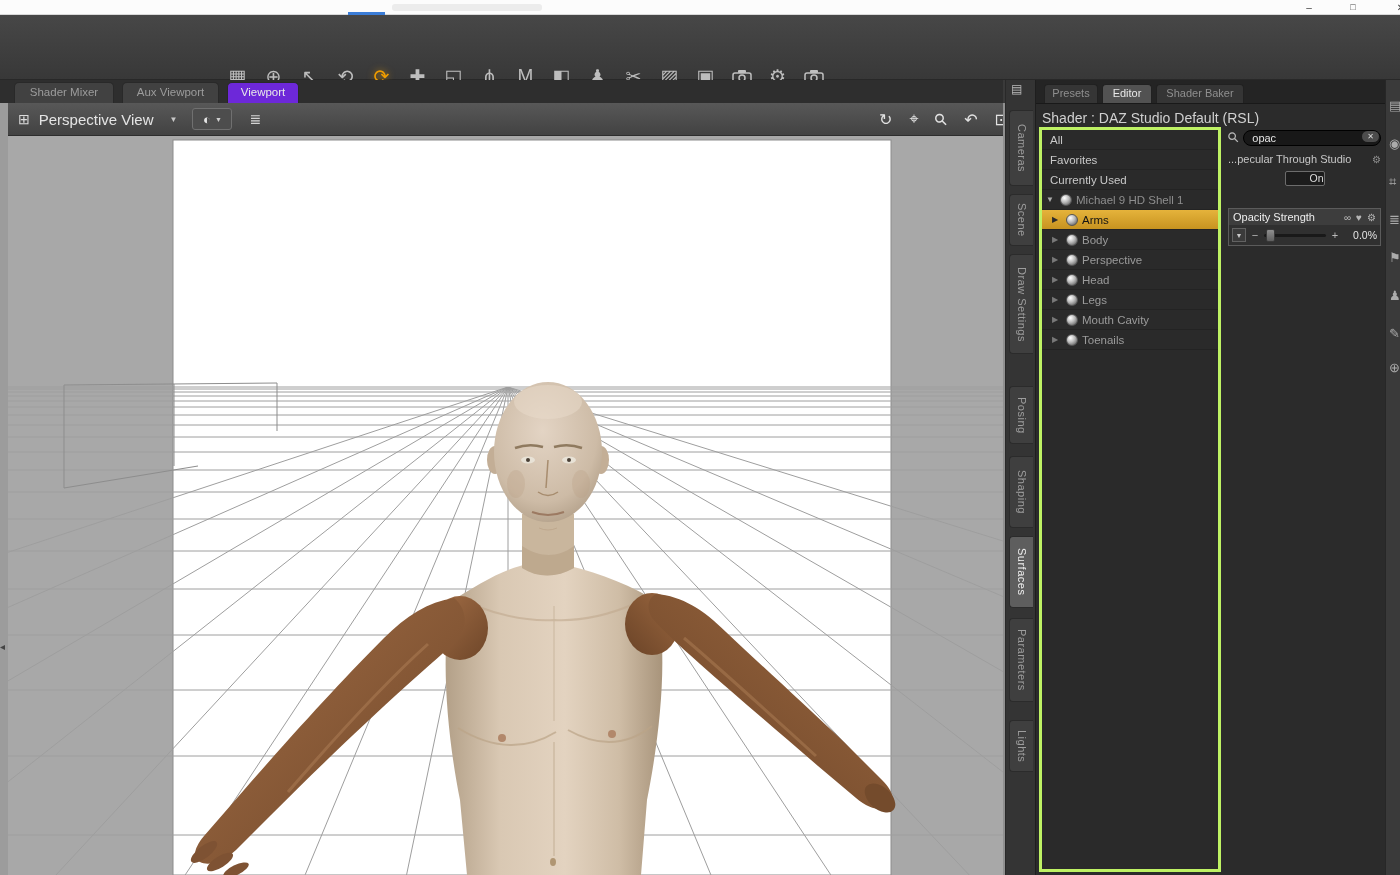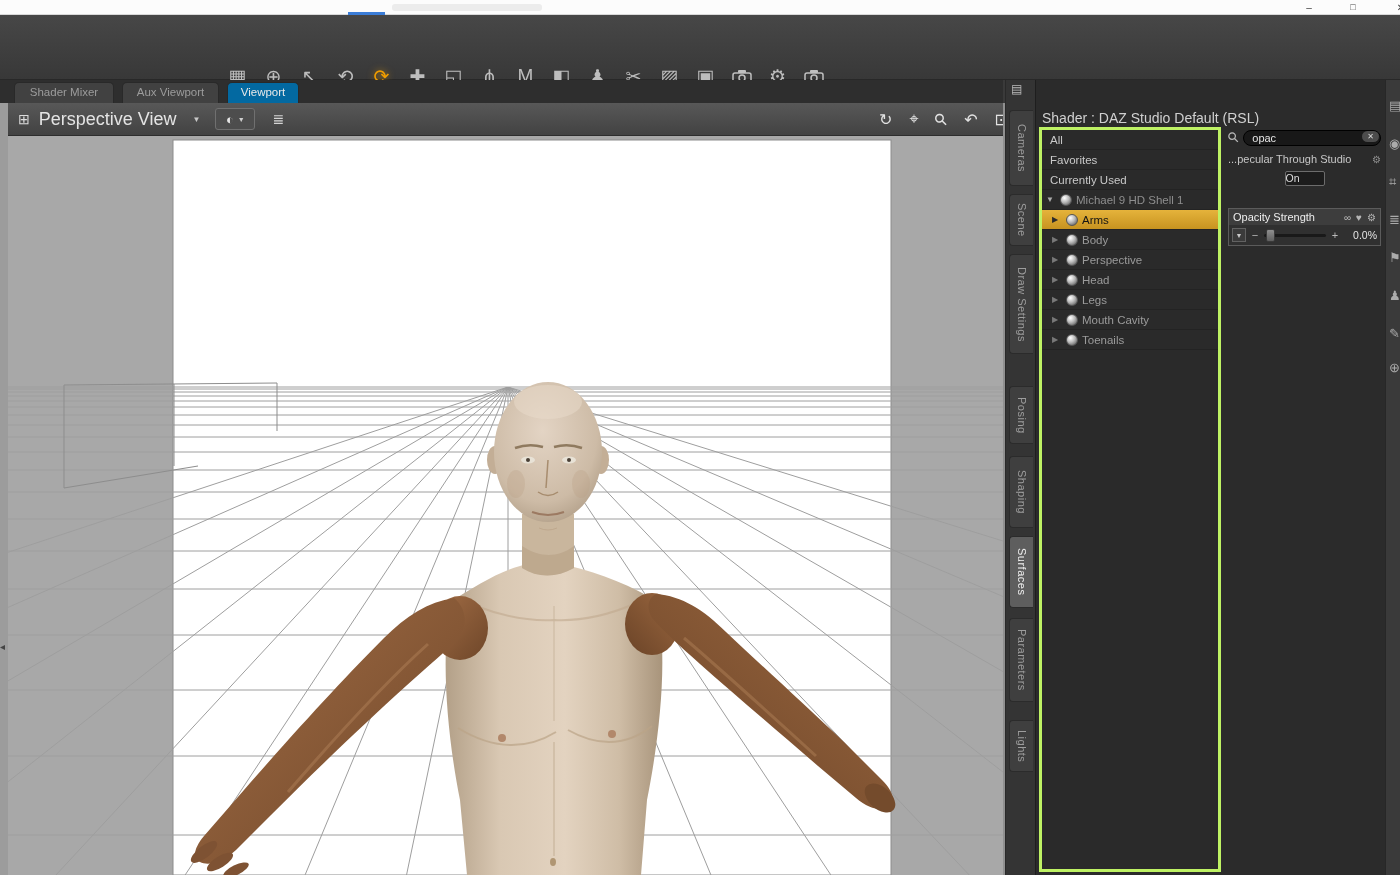--- a/index.html
+++ b/index.html
@@ -16,28 +16,28 @@
   .win-btn { position:absolute; top:0; width:30px; height:15px; text-align:center; line-height:15px; font-size:10px; color:#444; cursor:pointer; }
   .win-min { left:1294px; } .win-max { left:1338px; font-size:9px; } .win-close { left:1386px; }
   
   .topband { position:absolute; left:0; top:15px; width:1400px; height:65px; background:linear-gradient(#474747,#383838); border-bottom:1px solid #282828; }
   .main-toolbar { position:absolute; left:226px; top:44px; height:34px; display:flex; gap:13px; align-items:center; }
   .tbi { width:23px; height:30px; display:flex; align-items:center; justify-content:center; font-size:19px; color:#bdbdbd; cursor:pointer; }
   .tbi.active { color:#f09d00; text-shadow:0 0 7px rgba(245,165,0,.65); }
   
   .tabs-row { position:absolute; left:0; top:80px; width:1003px; height:23px; background:#2e2e2e; }
   .tab { position:absolute; bottom:0; height:21px; line-height:19px; text-align:center; font-size:11.5px; color:#9c9c9c; background:#414141; border:1px solid #292929; border-bottom:none; border-radius:5px 5px 0 0; cursor:pointer; }
-  .tab.active { background:#0369a1; color:#e9e9e9; }
+  .tab.active { background:#6d28d9; color:#e9e9e9; }
   .tab-sm { left:14px; width:100px; } .tab-aux { left:122px; width:97px; } .tab-vp { left:227px; width:72px; }
   
   .left-gutter { position:absolute; left:0; top:103px; width:8px; height:772px; background:#9c9c9c; }
   .collapse-arrow { position:absolute; left:0; top:538px; font-size:10px; color:#454545; cursor:pointer; }
   .vp-toolbar { position:absolute; left:8px; top:103px; width:995px; height:33px; background:linear-gradient(#585858,#424242); border-bottom:1px solid #2d2d2d; display:flex; align-items:center; padding:0 4px 0 10px; overflow:hidden; }
   .vp-layout-icon { color:#dcdcdc; font-size:14px; cursor:pointer; }
-  .vp-view-label { color:#e4e4e4; font-size:18px; margin-left:9px; cursor:pointer; }
+  .vp-view-label { color:#e4e4e4; font-size:15px; margin-left:9px; cursor:pointer; }
   .vp-chevron { color:#c8c8c8; font-size:8px; margin-left:16px; cursor:pointer; }
   .drawstyle-btn { margin-left:15px; width:40px; height:22px; background:#4d4d4d; border:1px solid #707070; border-radius:3px; display:flex; align-items:center; justify-content:center; gap:4px; color:#e6e6e6; cursor:pointer; }
   .ds-sphere { font-size:13px; } .ds-chevron { font-size:7px; color:#cfcfcf; }
   .hierarchy-icon { margin-left:17px; color:#d4d4d4; font-size:14px; cursor:pointer; }
   .vpt-right { margin-left:auto; display:flex; gap:17px; align-items:center; }
   .nav-icon { color:#e2e2e2; font-size:16px; cursor:pointer; }
   .nav-zoom { transform:rotate(-45deg); }
   .nav-frame { margin-right:-9px; }
   .vp-canvas { position:absolute; left:8px; top:136px; width:995px; height:739px; background:#a8a8a8; overflow:hidden; cursor:crosshair; }
   .splitter { position:absolute; left:1003px; top:103px; width:2px; height:772px; background:#909090; cursor:col-resize; }
@@ -69,21 +69,21 @@
   .props-col { position:absolute; left:192px; top:47px; right:4px; }
   .search-row { display:flex; align-items:center; gap:5px; height:20px; }
   .mag { color:#b8b8b8; font-size:14px; transform:rotate(-45deg); cursor:pointer; }
   .search-wrap { flex:1; position:relative; }
   .search-input { width:100%; height:16px; background:#181818; border:1px solid #000; border-radius:8px; color:#e6e6e6; font-size:11px; padding:0 22px 0 8px; outline:none; font-family:"Liberation Sans",sans-serif; }
   .clear-btn { position:absolute; right:2px; top:2.5px; width:17px; height:11px; background:#4c4c4c; border-radius:6px; color:#dadada; font-size:8px; line-height:11px; text-align:center; cursor:pointer; }
   .hidden-row { display:flex; align-items:center; height:18px; margin-top:3px; font-size:11px; color:#c7c7c7; }
   .hidden-label { flex:1; white-space:nowrap; overflow:hidden; }
   .mini-gear { color:#909090; font-size:10px; cursor:pointer; }
   .on-row { height:20px; display:flex; justify-content:center; align-items:center; }
-  .on-btn { width:40px; height:15px; line-height:13px; background:#1c1c1c; border:1px solid #6c6c6c; border-radius:2px; color:#dedede; font-size:10.5px; text-align:left; cursor:pointer; }
+  .on-btn { width:40px; height:15px; line-height:13px; background:#1c1c1c; border:1px solid #6c6c6c; border-radius:2px; color:#dedede; font-size:10.5px; text-align:right; cursor:pointer; }
   .group { margin-top:20px; border:1px solid #5b5b5b; }
   .group-header { height:16px; display:flex; align-items:center; background:#3d3d3d; padding:0 4px; gap:5px; }
   .group-title { flex:1; font-size:11px; color:#ededed; }
   .gh-icon { color:#b6b6b6; font-size:10px; cursor:pointer; }
   .slider-row { height:20px; display:flex; align-items:center; gap:5px; background:#303030; padding:0 3px; }
   .dd-btn { width:14px; height:14px; background:#3b3b3b; border:1px solid #626262; color:#cacaca; font-size:7px; display:flex; align-items:center; justify-content:center; flex:none; cursor:pointer; }
   .sl-step { color:#bababa; font-size:11px; width:8px; text-align:center; flex:none; cursor:pointer; }
   .sl-track { flex:1; height:3px; background:#191919; border-radius:2px; position:relative; cursor:pointer; }
   .sl-handle { position:absolute; left:2px; top:-5px; width:9px; height:13px; background:linear-gradient(#8f8f8f,#5f5f5f); border:1px solid #3a3a3a; border-radius:2px; cursor:ew-resize; }
   .sl-value { width:33px; text-align:right; font-size:10.5px; color:#e4e4e4; flex:none; }
@@ -301,20 +301,25 @@
   <div class="side-tab st-cameras">Cameras</div>
   <div class="side-tab st-scene">Scene</div>
   <div class="side-tab st-draw">Draw Settings</div>
   <div class="side-tab st-posing">Posing</div>
   <div class="side-tab st-shaping">Shaping</div>
   <div class="side-tab st-surfaces active">Surfaces</div>
   <div class="side-tab st-parameters">Parameters</div>
   <div class="side-tab st-lights">Lights</div>
 
   <div class="panel">
+    <div class="panel-tabs">
+      <div class="ptab ptab-presets">Presets</div>
+      <div class="ptab ptab-editor active">Editor</div>
+      <div class="ptab ptab-baker">Shader Baker</div>
+    </div>
     <div class="shader-label">Shader : DAZ Studio Default (RSL)</div>
 
     <div class="list-col">
       <div class="lrow">
         <span>All</span>
       </div>
       <div class="lrow">
         <span>Favorites</span>
       </div>
       <div class="lrow">

